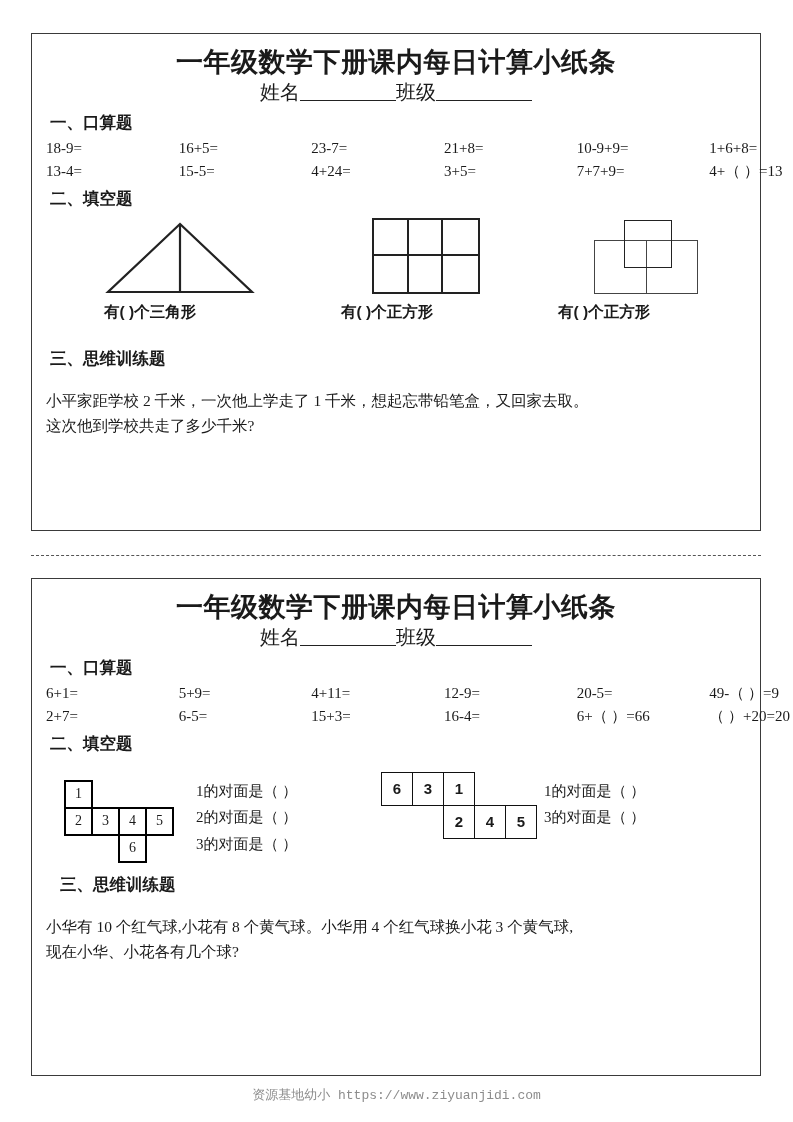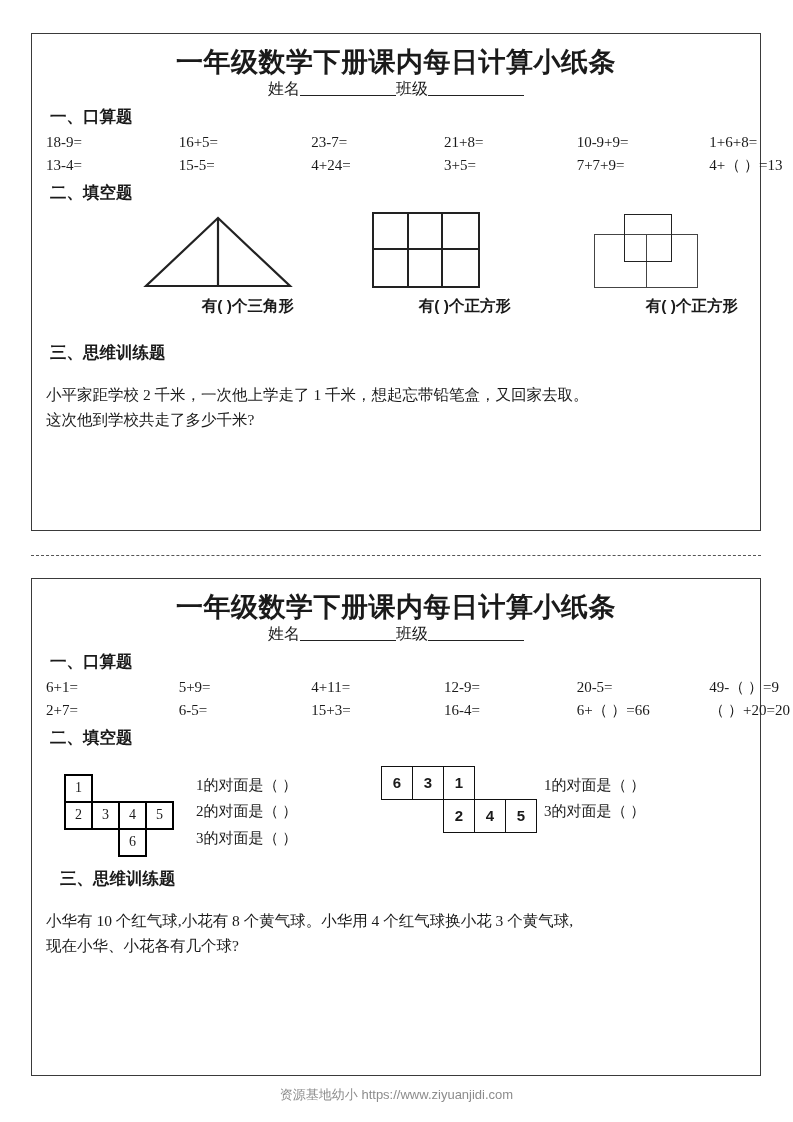--- a/index.html
+++ b/index.html
@@ -47,21 +47,21 @@
     font-size: 27px;
     font-weight: bold;
     letter-spacing: 0.5px;
     line-height: 1.12;
     margin: 3px 0 2px 0;
     font-family: "Liberation Serif", "DejaVu Serif", serif;
   }
 
   .nameline {
     text-align: center;
-    font-size: 16px;
+    font-size: 20px;
     margin: 2px 0 6px 0;
     white-space: nowrap;
   }
   .nameline .blank {
     display: inline-block;
     border-bottom: 1px solid #222;
     height: 15px;
     vertical-align: -2px;
   }
   .blank-name { width: 96px; }
@@ -90,21 +90,21 @@
   .calc-row.wide .calc-cell:nth-child(6) { flex-basis: 17.5%; }
 
   
   .figs {
     position: relative;
     height: 128px;
     margin-top: 6px;
   }
   .fig {
     position: absolute;
-    text-align: right;
+    text-align: left;
   }
   .fig-cap {
     font-size: 15.5px;
     font-weight: bold;
     white-space: nowrap;
     margin-top: 4px;
     font-family: "Liberation Sans", sans-serif;
   }
   .fig-art {
     height: 80px;
@@ -231,21 +231,21 @@
 
   
   .footer {
     position: absolute;
     left: 0;
     top: 1086px;
     width: 793px;
     text-align: center;
     font-size: 13px;
     color: #8c8c8c;
-    font-family: Liberation Sans, sans-serif;
+    font-family: Liberation Mono, monospace;
   }
 </style>
 </head>
 <body>
 
 <div class="page">
 
   <div class="sheet sheet-1">
     <div class="sheet-inner">
       <div class="title">一年级数学下册课内每日计算小纸条</div>

